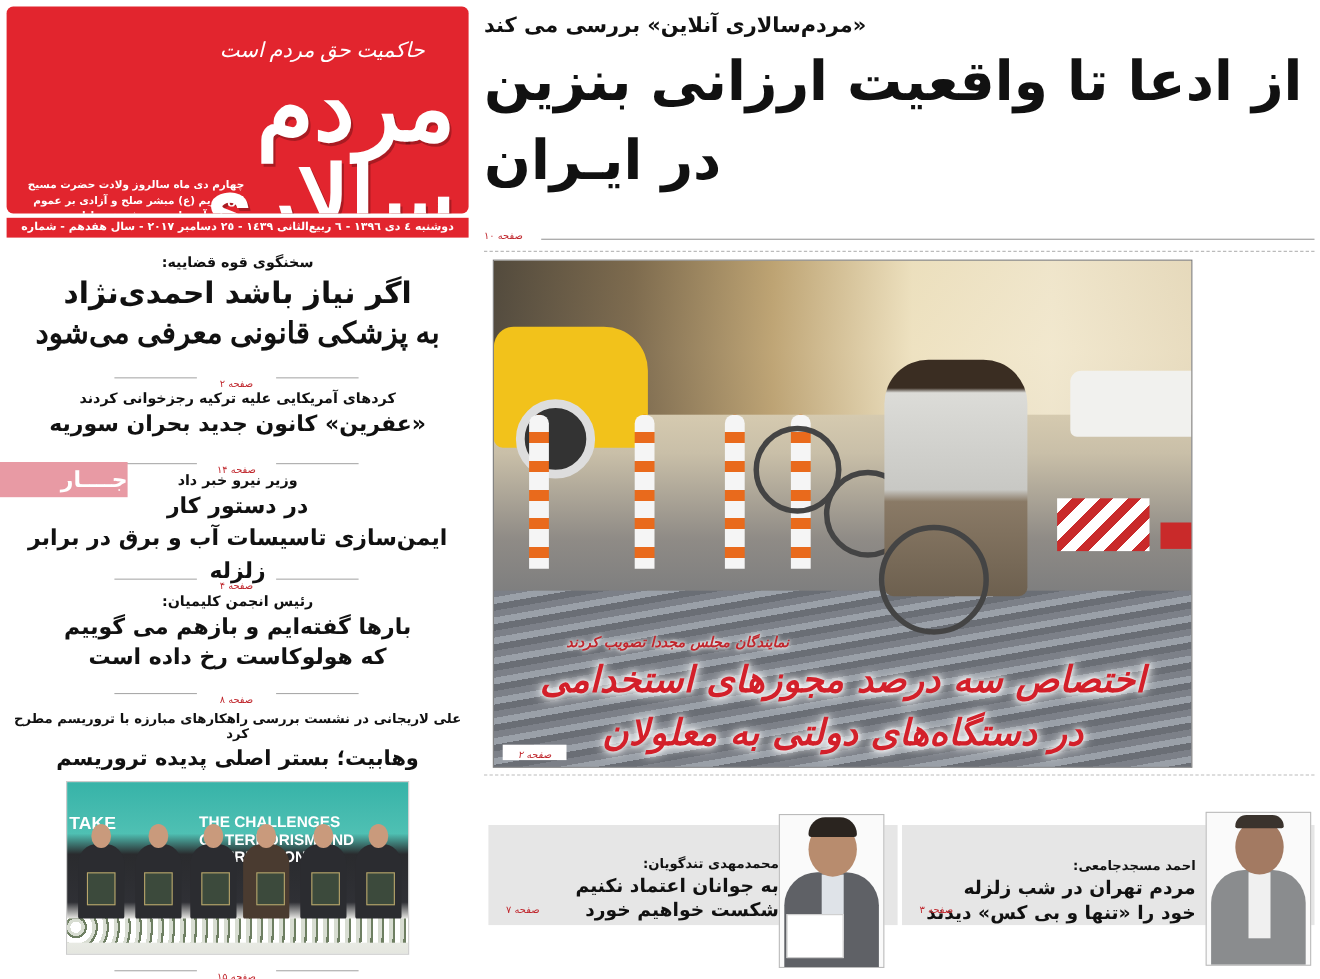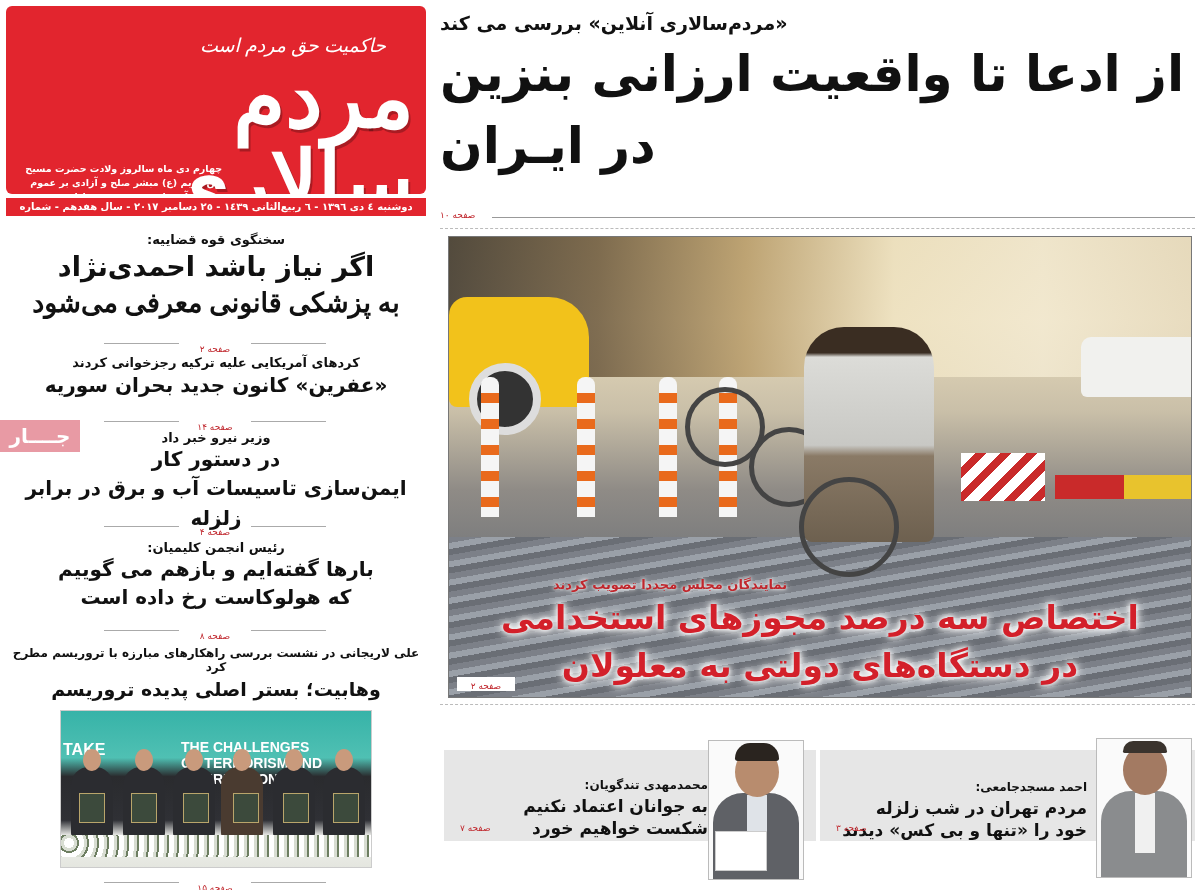--- a/index.html
+++ b/index.html
@@ -39,23 +39,24 @@
     letter-spacing: -1px;
   }
   .page-ref { color: #c0272d; font-size: 9px; }
   .main-ref-row { position: absolute; left: 440px; top: 210px; width: 755px; height: 14px; }
   .main-ref-row .page-ref { position: absolute; left: 0; top: 0; }
   .main-ref-row .rule { position: absolute; left: 52px; right: 0; top: 7px; border-top: 1px solid #999; }
   .dotted-top { position: absolute; left: 440px; top: 228px; width: 755px; border-top: 1px dashed #bbb; }
 
   
   .hero {
-    position: absolute; left: 448px; top: 236px; width: 744px; height: 462px;
+    position: absolute; left: 448px; top: 236px; width: 636px; height: 462px;
     border: 1px solid #777; overflow: hidden;
     background: linear-gradient(180deg, #d9c9a0 0%, #e9dcbc 18%, #c9bfa8 38%, #8f8b86 55%, #6f7378 75%, #5f646b 100%);
+    font-style: italic;
   }
   .hero .building {
     position: absolute; left: 0; top: 0; width: 100%; height: 140px;
     background: linear-gradient(90deg, #3b342b 0%, #6d5a3f 20%, #b89c6a 40%, #efe3c2 60%, #f3ead2 80%, #e8dcc0 100%);
     opacity: 0.85;
   }
   .hero .taxi {
     position: absolute; left: 0; top: 60px; width: 140px; height: 110px;
     background: #f2c21b; border-radius: 18px 40px 8px 8px;
   }
@@ -102,23 +103,23 @@
   .story .title { font-weight: bold; }
   .ref-line { position: absolute; left: 104px; width: 222px; height: 12px; text-align: center; }
   .ref-line::before, .ref-line::after {
     content: ""; position: absolute; top: 6px; width: 75px; border-top: 1px solid #aaa;
   }
   .ref-line::before { left: 0; }
   .ref-line::after { right: 0; }
   .ref-line .page-ref { line-height: 12px; }
 
   .jar-tag {
-    position: absolute; left: 0; top: 420px; width: 80px; height: 32px;
+    position: absolute; left: 0; top: 420px; width: 116px; height: 32px;
     background: #e89aa4; color: #fff; font-size: 20px; font-weight: bold;
-    text-align: center; line-height: 32px; letter-spacing: 2px;
+    text-align: right; line-height: 32px; letter-spacing: 2px;
   }
 
   .photo-left {
     position: absolute; left: 60px; top: 710px; width: 312px; height: 158px;
     border: 1px solid #ccc; overflow: hidden;
     background: linear-gradient(180deg, #37b3a8 0%, #4fc0b3 30%, #2a2b2e 42%, #2f3035 70%, #f2f2ee 80%, #e4e6df 100%);
   }
   .photo-left .banner {
     position: absolute; left: 120px; top: 28px; color: #fff; font-family: "Liberation Sans", sans-serif;
     font-size: 14px; font-weight: bold; direction: ltr; line-height: 16px;

